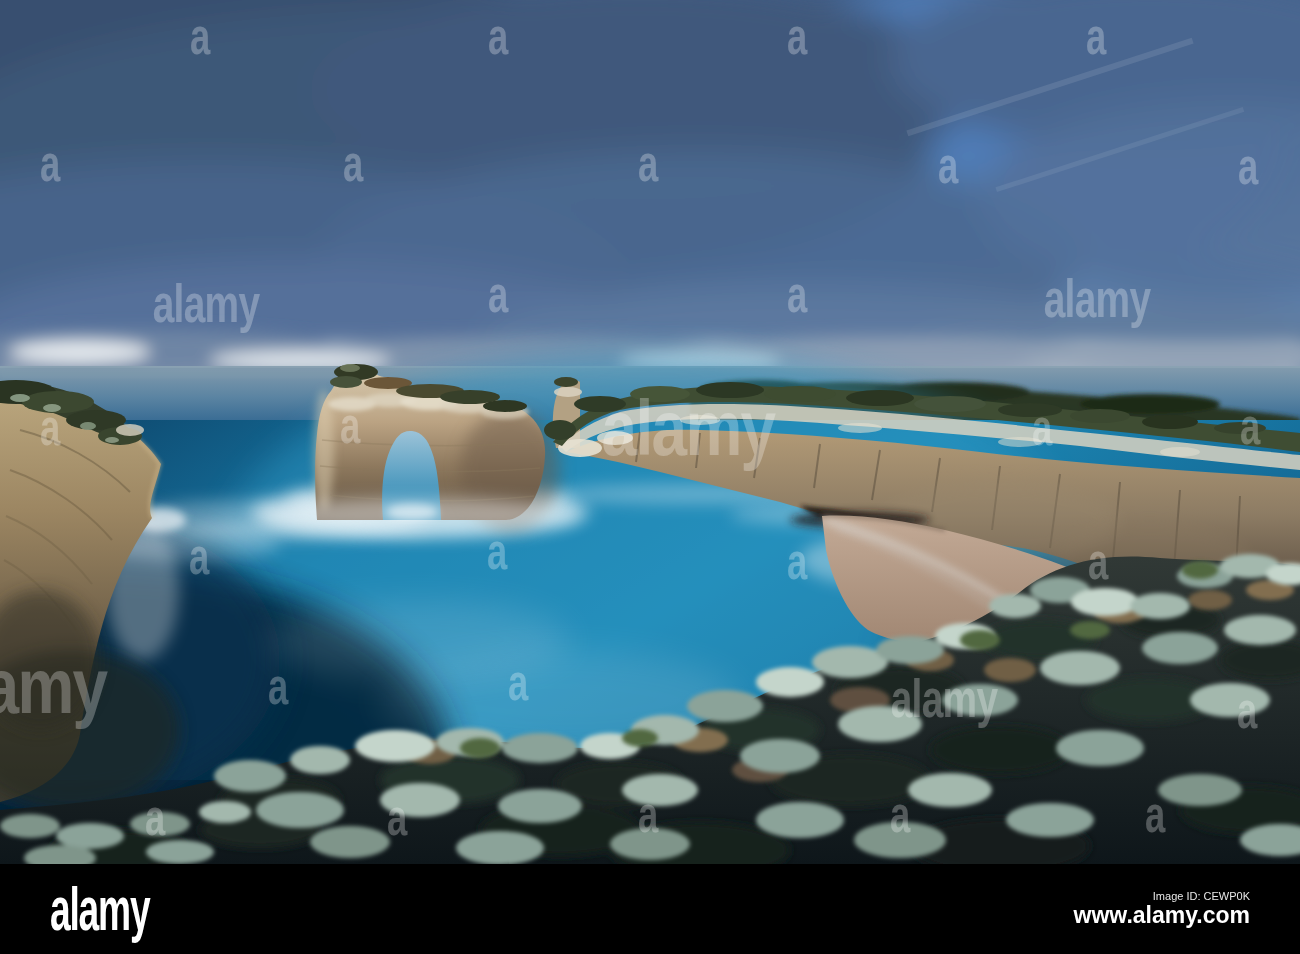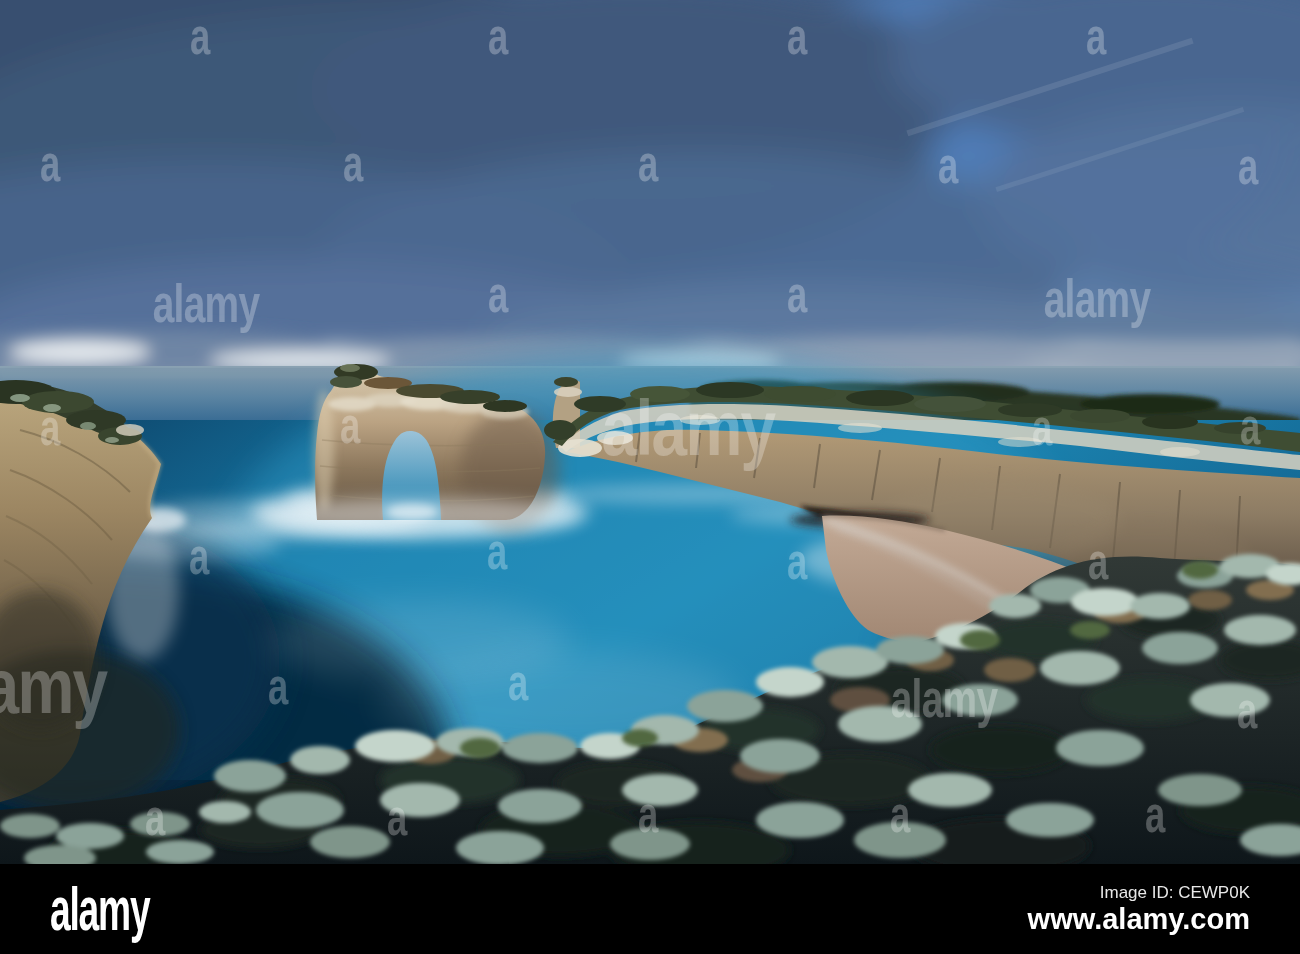--- a/index.html
+++ b/index.html
@@ -14,22 +14,22 @@
       transform:translate(-50%,-54%) scaleX(0.70);}
   .wm-a{font-size:52px;}
   .wm-word-sm{font-size:54px;letter-spacing:-1px;transform:translate(-50%,-54%) scaleX(0.72);}
   .wm-word-lg{font-size:77px;letter-spacing:-2px;transform:translate(-50%,-54%) scaleX(0.83);}
   
   #footer{position:absolute;left:0;top:864px;width:1300px;height:90px;background:#000;
           display:flex;align-items:center;justify-content:space-between;padding:0 50px;box-sizing:border-box;}
   #logo{color:#fff;font-weight:bold;font-size:62px;letter-spacing:-2px;line-height:1;
         transform:scaleX(0.60);transform-origin:left center;}
   #footer-right{text-align:right;color:#fff;}
-  #image-id{font-size:17px;color:#e8e8e8;font-weight:normal;margin-bottom:0;}
-  #site-url{font-size:29px;font-weight:bold;color:#fff;}
+  #image-id{font-size:11px;color:#e8e8e8;font-weight:normal;margin-bottom:0;}
+  #site-url{font-size:23px;font-weight:bold;color:#fff;}
 </style>
 </head>
 <body>
 
 <div id="stage">
   <div id="photo">
     <svg id="scene" viewBox="0 0 1300 864" preserveAspectRatio="none">
       <defs>
         <linearGradient id="skyG" x1="0" y1="0" x2="0" y2="1">
           <stop offset="0" style="stop-color:var(--sky-top,#42608a)"></stop>

